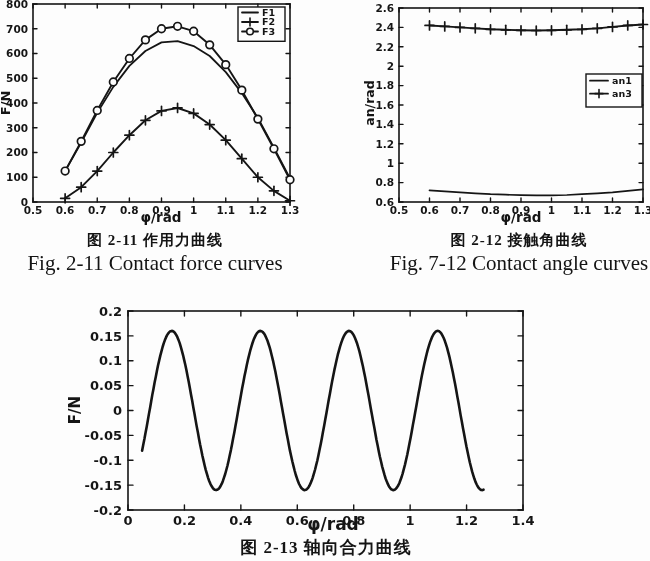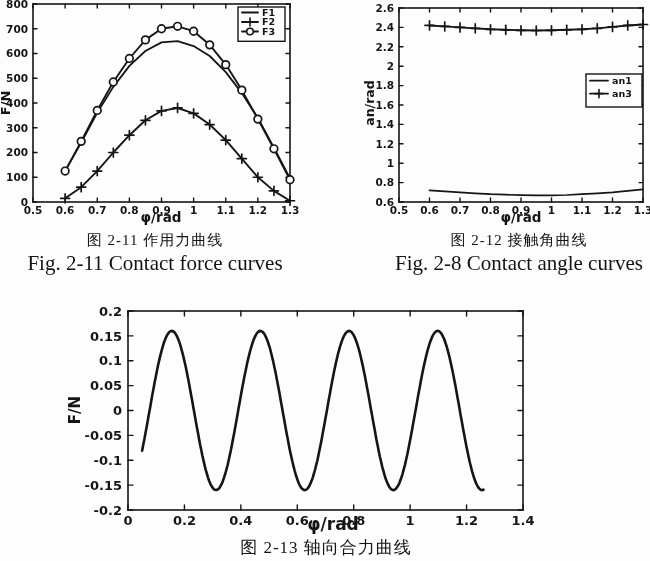--- a/index.html
+++ b/index.html
@@ -1,21 +1,21 @@
 <!DOCTYPE html>
 <html><head>
 <meta charset="utf-8">
 <style>
   html,body{margin:0;padding:0;}
   body{width:650px;height:561px;background:#fdfdfd;font-family:"DejaVu Sans",sans-serif;}
   .page{position:relative;width:650px;height:561px;background:#fdfdfd;overflow:hidden;}
   #charts{position:absolute;left:0;top:0;}
   .cap{position:absolute;transform:translateX(-50%);text-align:center;color:#141414;
        white-space:nowrap;font-family:"Liberation Serif",serif;line-height:1.28;}
-  .cap .zh{font-size:15px;letter-spacing:1px;}
+  .cap .zh{font-size:15px;letter-spacing:1px;font-weight:bold;}
   .cap .en{font-size:21px;}
   .cap1{left:155px;top:231px;}
   .cap2{left:519px;top:231px;}
   .cap3{left:326px;top:537px;}
   .cap3 .zh{font-size:17px;}
 </style>
 </head>
 <body>
 
 <div class="page">
@@ -294,19 +294,19 @@
       <polyline points="142.1,450.7 143.2,445.0 144.4,439.1 145.5,433.0 146.7,426.8 147.8,420.5 148.9,414.1 150.1,407.7 151.2,401.3 152.3,394.9 153.5,388.7 154.6,382.6 155.8,376.7 156.9,371.0 158.0,365.5 159.2,360.4 160.3,355.6 161.5,351.1 162.6,347.0 163.7,343.4 164.9,340.1 166.0,337.4 167.1,335.1 168.3,333.3 169.4,332.0 170.6,331.2 171.7,330.9 172.8,331.1 174.0,331.9 175.1,333.2 176.2,334.9 177.4,337.2 178.5,339.9 179.7,343.1 180.8,346.8 181.9,350.8 183.1,355.3 184.2,360.1 185.4,365.2 186.5,370.6 187.6,376.3 188.8,382.2 189.9,388.3 191.0,394.5 192.2,400.8 193.3,407.2 194.5,413.7 195.6,420.1 196.7,426.4 197.9,432.6 199.0,438.7 200.1,444.6 201.3,450.3 202.4,455.7 203.6,460.9 204.7,465.7 205.8,470.1 207.0,474.2 208.1,477.8 209.2,481.0 210.4,483.8 211.5,486.0 212.7,487.8 213.8,489.1 214.9,489.8 216.1,490.1 217.2,489.8 218.4,489.0 219.5,487.8 220.6,486.0 221.8,483.7 222.9,480.9 224.0,477.7 225.2,474.0 226.3,470.0 227.5,465.5 228.6,460.7 229.7,455.5 230.9,450.1 232.0,444.4 233.1,438.5 234.3,432.4 235.4,426.2 236.6,419.8 237.7,413.4 238.8,407.0 240.0,400.6 241.1,394.3 242.2,388.1 243.4,382.0 244.5,376.1 245.7,370.4 246.8,365.0 247.9,359.9 249.1,355.1 250.2,350.7 251.4,346.6 252.5,343.0 253.6,339.8 254.8,337.1 255.9,334.9 257.0,333.1 258.2,331.9 259.3,331.1 260.5,330.9 261.6,331.2 262.7,332.0 263.9,333.3 265.0,335.1 266.1,337.5 267.3,340.2 268.4,343.5 269.6,347.2 270.7,351.2 271.8,355.7 273.0,360.6 274.1,365.7 275.3,371.2 276.4,376.9 277.5,382.8 278.7,388.9 279.8,395.1 280.9,401.5 282.1,407.9 283.2,414.3 284.4,420.7 285.5,427.0 286.6,433.2 287.8,439.3 288.9,445.2 290.0,450.9 291.2,456.2 292.3,461.3 293.5,466.1 294.6,470.5 295.7,474.5 296.9,478.1 298.0,481.3 299.1,484.0 300.3,486.2 301.4,488.0 302.6,489.2 303.7,489.9 304.8,490.1 306.0,489.8 307.1,488.9 308.3,487.6 309.4,485.8 310.5,483.4 311.7,480.6 312.8,477.3 313.9,473.6 315.1,469.5 316.2,465.0 317.4,460.2 318.5,455.0 319.6,449.6 320.8,443.8 321.9,437.9 323.0,431.8 324.2,425.6 325.3,419.2 326.5,412.8 327.6,406.4 328.7,400.0 329.9,393.7 331.0,387.5 332.1,381.4 333.3,375.5 334.4,369.9 335.6,364.5 336.7,359.4 337.8,354.7 339.0,350.3 340.1,346.3 341.3,342.7 342.4,339.6 343.5,336.9 344.7,334.7 345.8,333.0 346.9,331.8 348.1,331.1 349.2,330.9 350.4,331.3 351.5,332.1 352.6,333.5 353.8,335.4 354.9,337.7 356.0,340.5 357.2,343.8 358.3,347.5 359.5,351.7 360.6,356.2 361.7,361.1 362.9,366.2 364.0,371.7 365.2,377.4 366.3,383.4 367.4,389.5 368.6,395.8 369.7,402.1 370.8,408.5 372.0,414.9 373.1,421.3 374.3,427.6 375.4,433.8 376.5,439.9 377.7,445.8 378.8,451.4 379.9,456.8 381.1,461.8 382.2,466.6 383.4,470.9 384.5,474.9 385.6,478.5 386.8,481.6 387.9,484.2 389.0,486.4 390.2,488.1 391.3,489.3 392.5,489.9 393.6,490.1 394.7,489.7 395.9,488.8 397.0,487.4 398.2,485.5 399.3,483.2 400.4,480.3 401.6,477.0 402.7,473.3 403.8,469.1 405.0,464.6 406.1,459.7 407.3,454.5 408.4,449.0 409.5,443.3 410.7,437.3 411.8,431.2 412.9,424.9 414.1,418.6 415.2,412.2 416.4,405.8 417.5,399.4 418.6,393.1 419.8,386.9 420.9,380.8 422.0,375.0 423.2,369.3 424.3,364.0 425.5,358.9 426.6,354.2 427.7,349.9 428.9,345.9 430.0,342.4 431.2,339.3 432.3,336.6 433.4,334.5 434.6,332.8 435.7,331.7 436.8,331.0 438.0,330.9 439.1,331.3 440.3,332.2 441.4,333.6 442.5,335.6 443.7,338.0 444.8,340.8 445.9,344.2 447.1,347.9 448.2,352.1 449.4,356.7 450.5,361.6 451.6,366.8 452.8,372.3 453.9,378.0 455.1,384.0 456.2,390.1 457.3,396.4 458.5,402.7 459.6,409.1 460.7,415.6 461.9,421.9 463.0,428.3 464.2,434.5 465.3,440.5 466.4,446.3 467.6,451.9 468.7,457.3 469.8,462.3 471.0,467.0 472.1,471.4 473.3,475.3 474.4,478.8 475.5,481.9 476.7,484.5 477.8,486.6 478.9,488.2 480.1,489.4 481.2,490.0 482.4,490.1 483.5,489.7" fill="none" stroke="#151515" stroke-width="2.6" stroke-linejoin="round" stroke-linecap="round"></polyline>
     </svg>
 
   <div class="cap cap1">
     <div class="zh">图 2-11 作用力曲线</div>
     <div class="en">Fig. 2-11 Contact force curves</div>
   </div>
 
   <div class="cap cap2">
     <div class="zh">图 2-12 接触角曲线</div>
-    <div class="en">Fig. 2-8 Contact angle curves</div>
+    <div class="en">Fig. 7-12 Contact angle curves</div>
   </div>
 
   <div class="cap cap3">
     <div class="zh">图 2-13 轴向合力曲线</div>
   </div>
 </div>
 
 </body></html>

